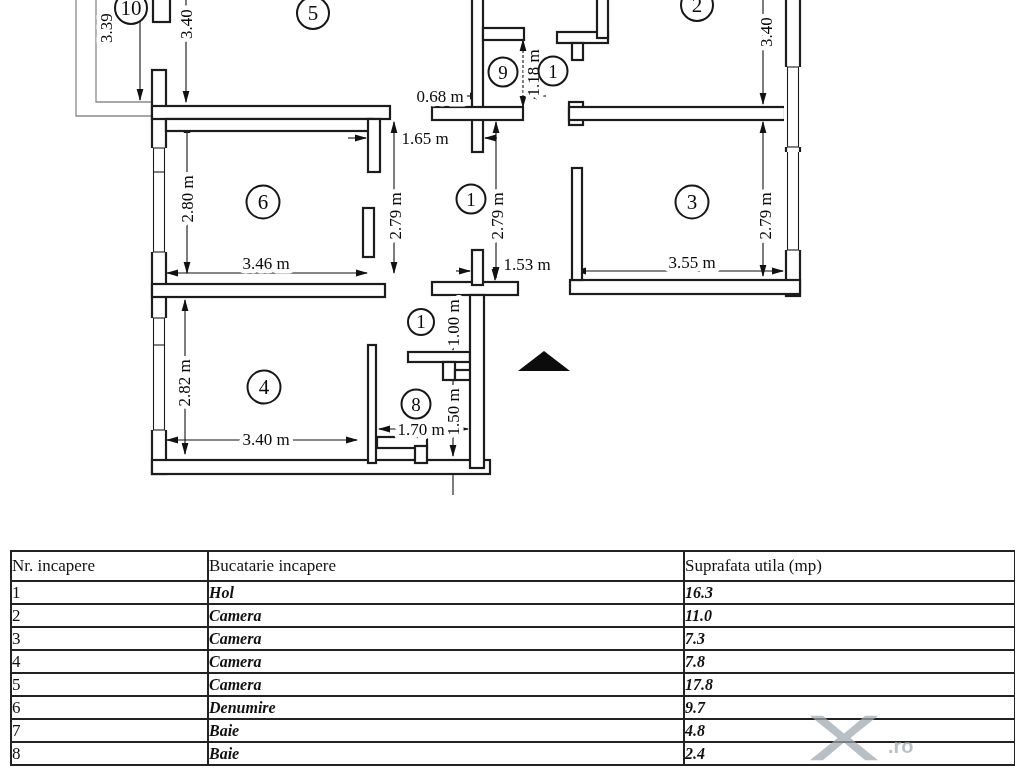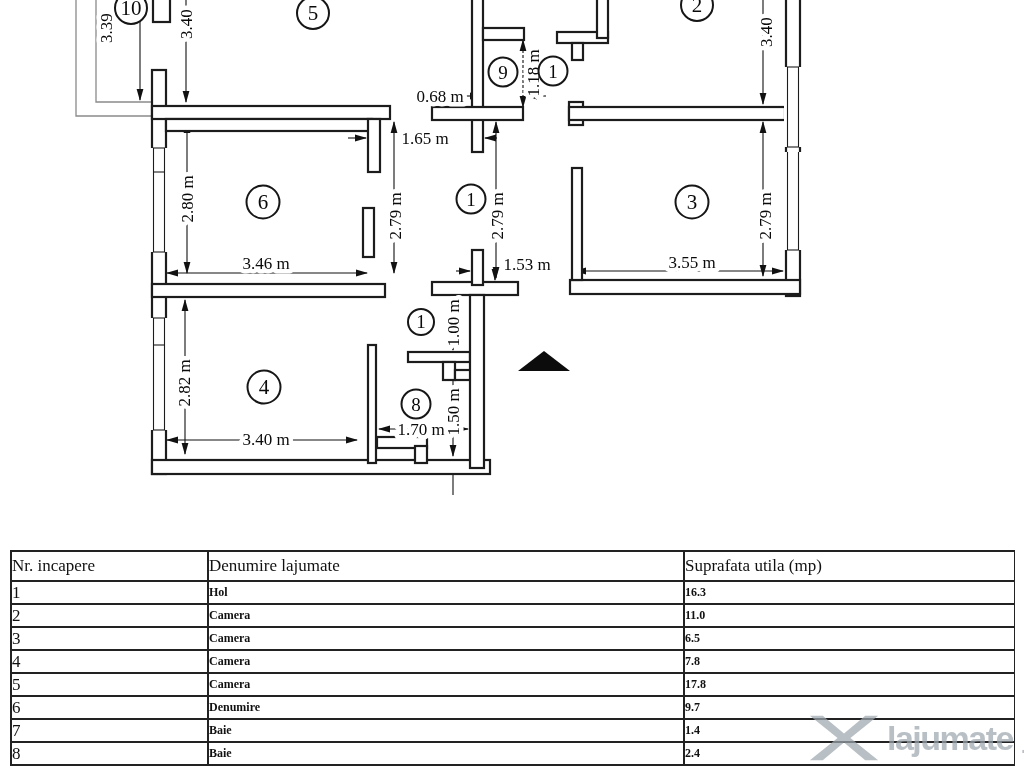--- a/index.html
+++ b/index.html
@@ -12,21 +12,21 @@
   .lbl{paint-order:stroke;stroke:#ffffff;stroke-width:9px;stroke-linejoin:round;font-size:17px;text-anchor:middle;}
   .rnum{font-size:21px;text-anchor:middle;}
   .rnum-sm{font-size:19px;text-anchor:middle;}
   .circ{fill:#ffffff;stroke:#161616;stroke-width:2;}
   .table-wrap{position:absolute;left:10px;top:550px;width:1005px;height:218px;overflow:hidden;}
   table.rooms{border-collapse:collapse;width:1004px;table-layout:fixed;font-size:17px;color:#111;}
   table.rooms th,table.rooms td{border:2px solid #222;text-align:left;padding:0;overflow:hidden;white-space:nowrap;}
   table.rooms thead tr{height:30px;}
   table.rooms tbody tr{height:23px;}
   table.rooms th{font-weight:normal;}
-  td.ital{font-weight:bold;font-size:12px;}
+  td.ital{font-weight:bold;font-style:italic;font-size:16px;}
   .watermark{position:absolute;left:808px;top:712px;width:260px;height:52px;display:flex;align-items:center;gap:7px;
     color:rgba(158,167,175,0.72);font-family:"Liberation Sans",sans-serif;font-weight:bold;pointer-events:none;z-index:5;}
   .wm-text{font-size:34px;letter-spacing:-1.5px;line-height:48px;}
   .wm-tld{font-size:20px;align-self:flex-end;margin-bottom:6px;margin-left:1px;}
 </style>
 </head>
 <body>
 
 <div class="stage">
 
@@ -226,70 +226,69 @@
   <div class="table-wrap">
     <table class="rooms">
       <colgroup>
           <col style="width:197px">
           <col style="width:476px">
           <col style="width:331px">
         </colgroup>
       <thead>
         <tr>
           <th>Nr. incapere</th>
-          <th>Denumire lajumate</th>
+          <th>Bucatarie incapere</th>
           <th>Suprafata utila (mp)</th>
         </tr>
       </thead>
       <tbody>
         <tr>
             <td>1</td>
             <td class="ital">Hol</td>
             <td class="ital">16.3</td>
           </tr>
         <tr>
             <td>2</td>
             <td class="ital">Camera</td>
             <td class="ital">11.0</td>
           </tr>
         <tr>
             <td>3</td>
             <td class="ital">Camera</td>
-            <td class="ital">6.5</td>
+            <td class="ital">7.3</td>
           </tr>
         <tr>
             <td>4</td>
             <td class="ital">Camera</td>
             <td class="ital">7.8</td>
           </tr>
         <tr>
             <td>5</td>
             <td class="ital">Camera</td>
             <td class="ital">17.8</td>
           </tr>
         <tr>
             <td>6</td>
             <td class="ital">Denumire</td>
             <td class="ital">9.7</td>
           </tr>
         <tr>
             <td>7</td>
             <td class="ital">Baie</td>
-            <td class="ital">1.4</td>
+            <td class="ital">4.8</td>
           </tr>
         <tr>
             <td>8</td>
             <td class="ital">Baie</td>
             <td class="ital">2.4</td>
           </tr>
       </tbody>
     </table>
   </div>
 
   <div class="watermark">
     <svg width="72" height="48" viewBox="0 0 78 52">
       <path d="M2,2 L32,26 2,50 16,50 39,31 62,50 76,50 46,26 76,2 62,2 39,21 16,2 Z" fill="currentColor"></path>
     </svg>
-    <span class="wm-text">lajumate</span>
     <span class="wm-tld">.ro</span>
   </div>
 
 </div>
 
 </body></html>

